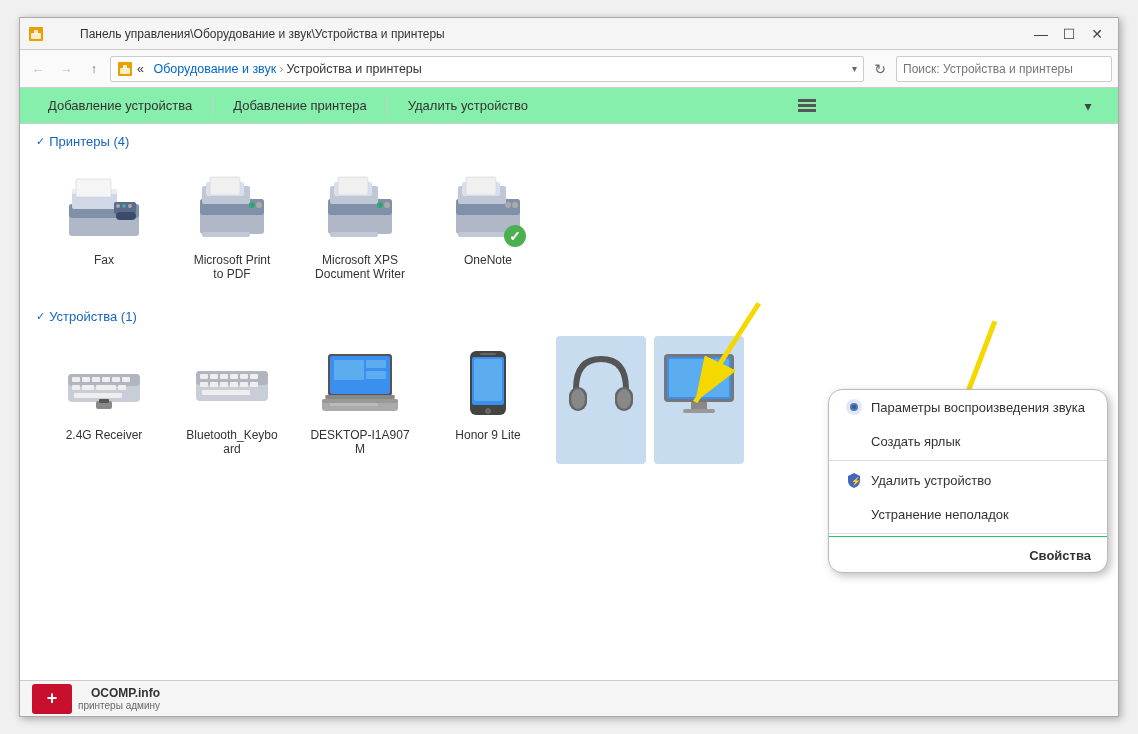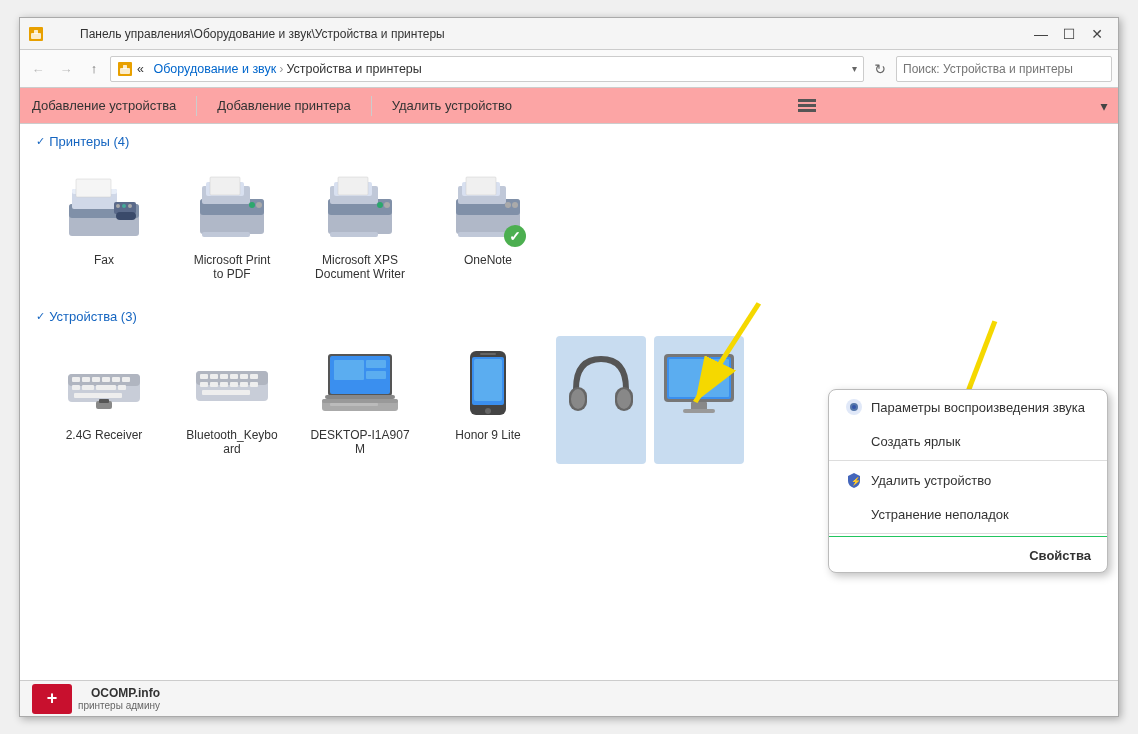--- a/index.html
+++ b/index.html
@@ -123,26 +123,26 @@
       height: 26px;
       border: 1px solid #ccc;
       padding: 0 6px;
       font-size: 12px;
       color: #999;
       border-radius: 2px;
     }
 
     
     .toolbar {
-      background: #fca5a5;
+      background: #86efac;
       border-bottom: 1px solid #ccc;
       height: 36px;
       display: flex;
       align-items: center;
-      padding: 0 0;
+      padding: 0 16px;
       gap: 4px;
     }
     .toolbar-btn {
       height: 28px;
       padding: 0 12px;
       border: none;
       background: transparent;
       cursor: pointer;
       font-size: 13px;
       color: #333;
@@ -279,21 +279,21 @@
     
     .context-menu {
       position: absolute;
       right: 10px;
       top: 265px;
       width: 280px;
       background: #fff;
       border: 1px solid #bbb;
       box-shadow: 3px 3px 8px rgba(0,0,0,0.25);
       z-index: 100;
-      border-radius: 8px;
+      border-radius: 14px;
     }
     .context-menu-item {
       padding: 8px 16px;
       display: flex;
       align-items: center;
       gap: 8px;
       cursor: pointer;
       font-size: 13px;
       color: #333;
     }
@@ -445,21 +445,21 @@
           </svg>
 
           <div class="default-badge">✓</div>
         </div>
         <div class="device-label">OneNote</div>
       </div>
     </div>
 
     <div class="section-header">
       <span class="section-header-chevron">✓</span>
-      <span>Устройства (3)</span>
+      <span>Устройства (1)</span>
     </div>
 
     <div class="device-grid">
 
       <div class="device-item">
         <div class="device-icon">
           <svg width="80" height="70" viewBox="0 0 80 70">
 
             <rect x="4" y="25" width="72" height="28" rx="4" fill="#c8cdd8"></rect>
             <rect x="4" y="25" width="72" height="12" rx="4" fill="#b0b5c0"></rect>

